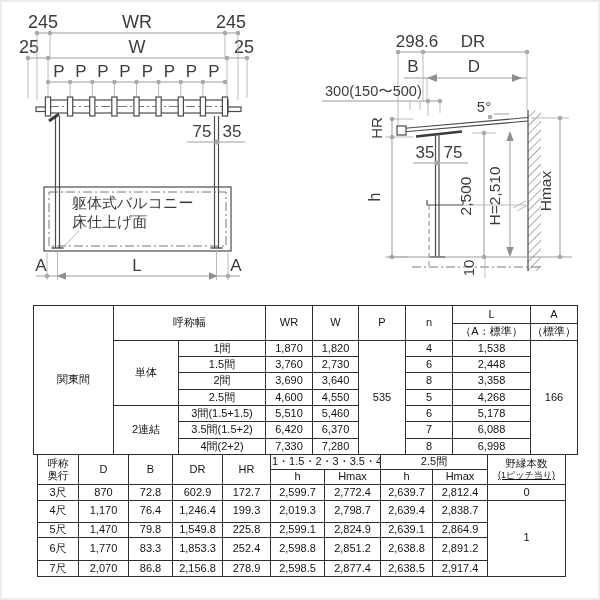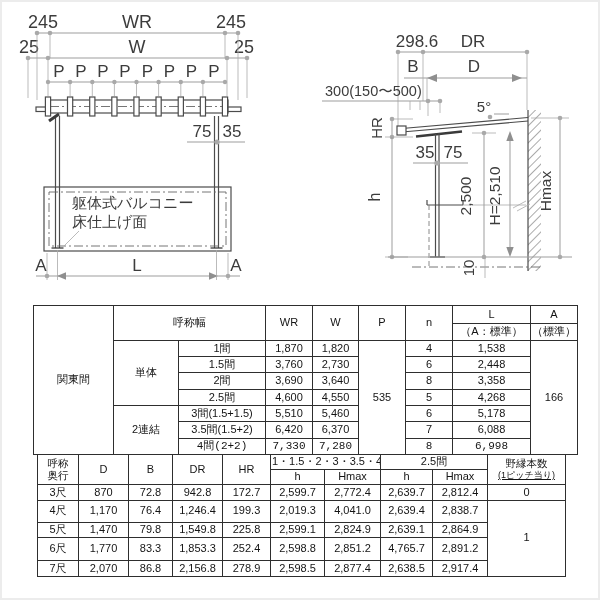--- a/index.html
+++ b/index.html
@@ -310,21 +310,21 @@
     <td>6</td>
     <td>5,178</td>
   </tr>
   <tr style="height:16px;">
     <td>3.5間(1.5+2)</td>
     <td>6,420</td>
     <td>6,370</td>
     <td>7</td>
     <td>6,088</td>
   </tr>
-  <tr style="height:16px;font-family:Liberation Mono, monospace;">
+  <tr style="height:16px;">
     <td>4間(2+2)</td>
     <td>7,330</td>
     <td>7,280</td>
     <td>8</td>
     <td>6,998</td>
   </tr>
 </tbody>
   </table>
 
 <table class="tbl" style="left:37px;top:454px;width:528px;height:108px;">
@@ -360,36 +360,36 @@
   <tr style="height:15px;">
     <td>h</td>
     <td>Hmax</td>
     <td>h</td>
     <td>Hmax</td>
   </tr>
   <tr style="height:15.6px;">
     <td>3尺</td>
     <td>870</td>
     <td>72.8</td>
-    <td>942.8</td>
+    <td>602.9</td>
     <td>172.7</td>
     <td>2,599.7</td>
     <td>2,772.4</td>
     <td>2,639.7</td>
     <td>2,812.4</td>
     <td>0</td>
   </tr>
   <tr style="height:22px;">
     <td>4尺</td>
     <td>1,170</td>
     <td>76.4</td>
     <td>1,246.4</td>
     <td>199.3</td>
     <td>2,019.3</td>
-    <td>4,041.0</td>
+    <td>2,798.7</td>
     <td>2,639.4</td>
     <td>2,838.7</td>
     <td rowspan="4">1</td>
   </tr>
   <tr style="height:15.6px;">
     <td>5尺</td>
     <td>1,470</td>
     <td>79.8</td>
     <td>1,549.8</td>
     <td>225.8</td>
@@ -399,21 +399,21 @@
     <td>2,864.9</td>
   </tr>
   <tr style="height:23px;">
     <td>6尺</td>
     <td>1,770</td>
     <td>83.3</td>
     <td>1,853.3</td>
     <td>252.4</td>
     <td>2,598.8</td>
     <td>2,851.2</td>
-    <td>4,765.7</td>
+    <td>2,638.8</td>
     <td>2,891.2</td>
   </tr>
   <tr style="height:15.6px;">
     <td>7尺</td>
     <td>2,070</td>
     <td>86.8</td>
     <td>2,156.8</td>
     <td>278.9</td>
     <td>2,598.5</td>
     <td>2,877.4</td>

